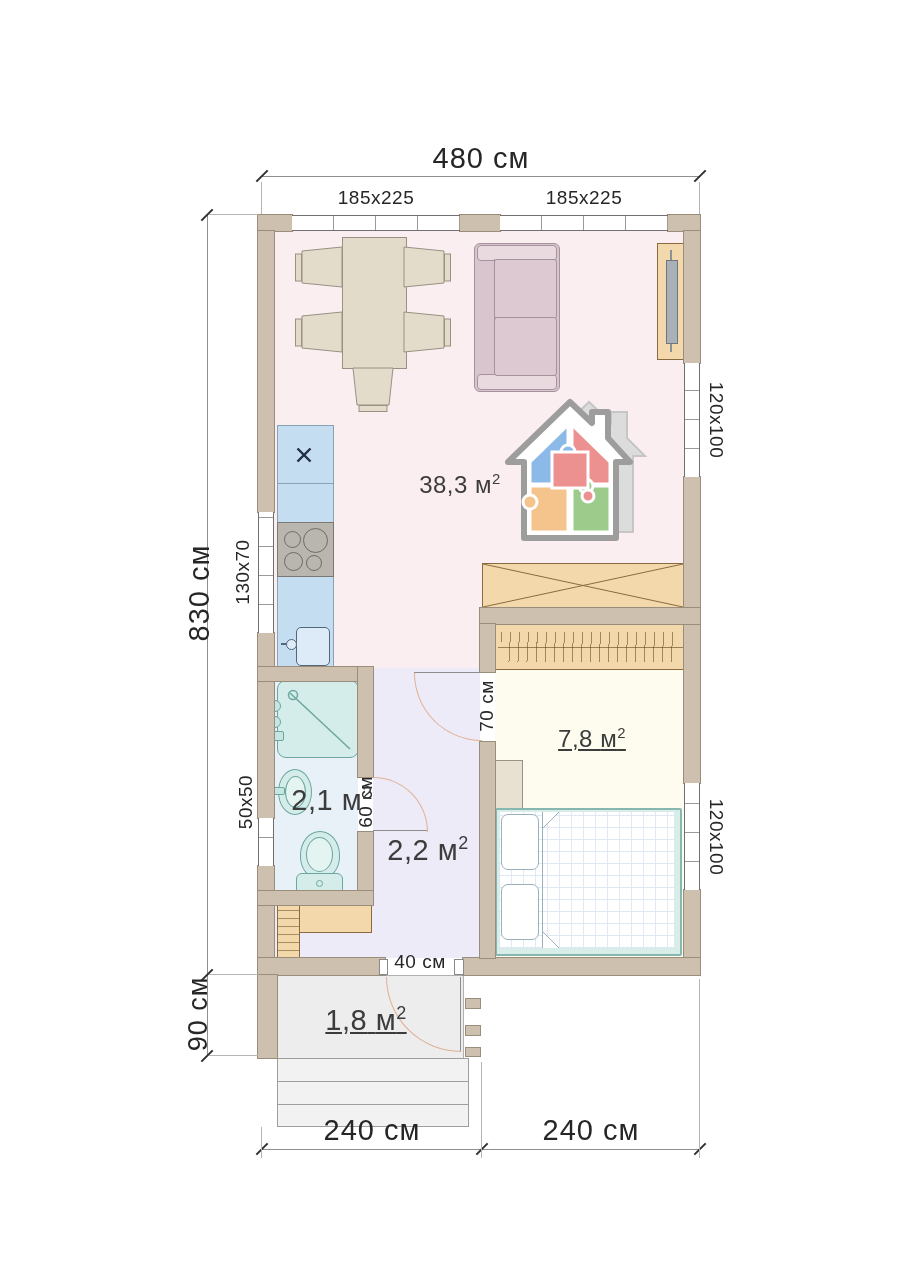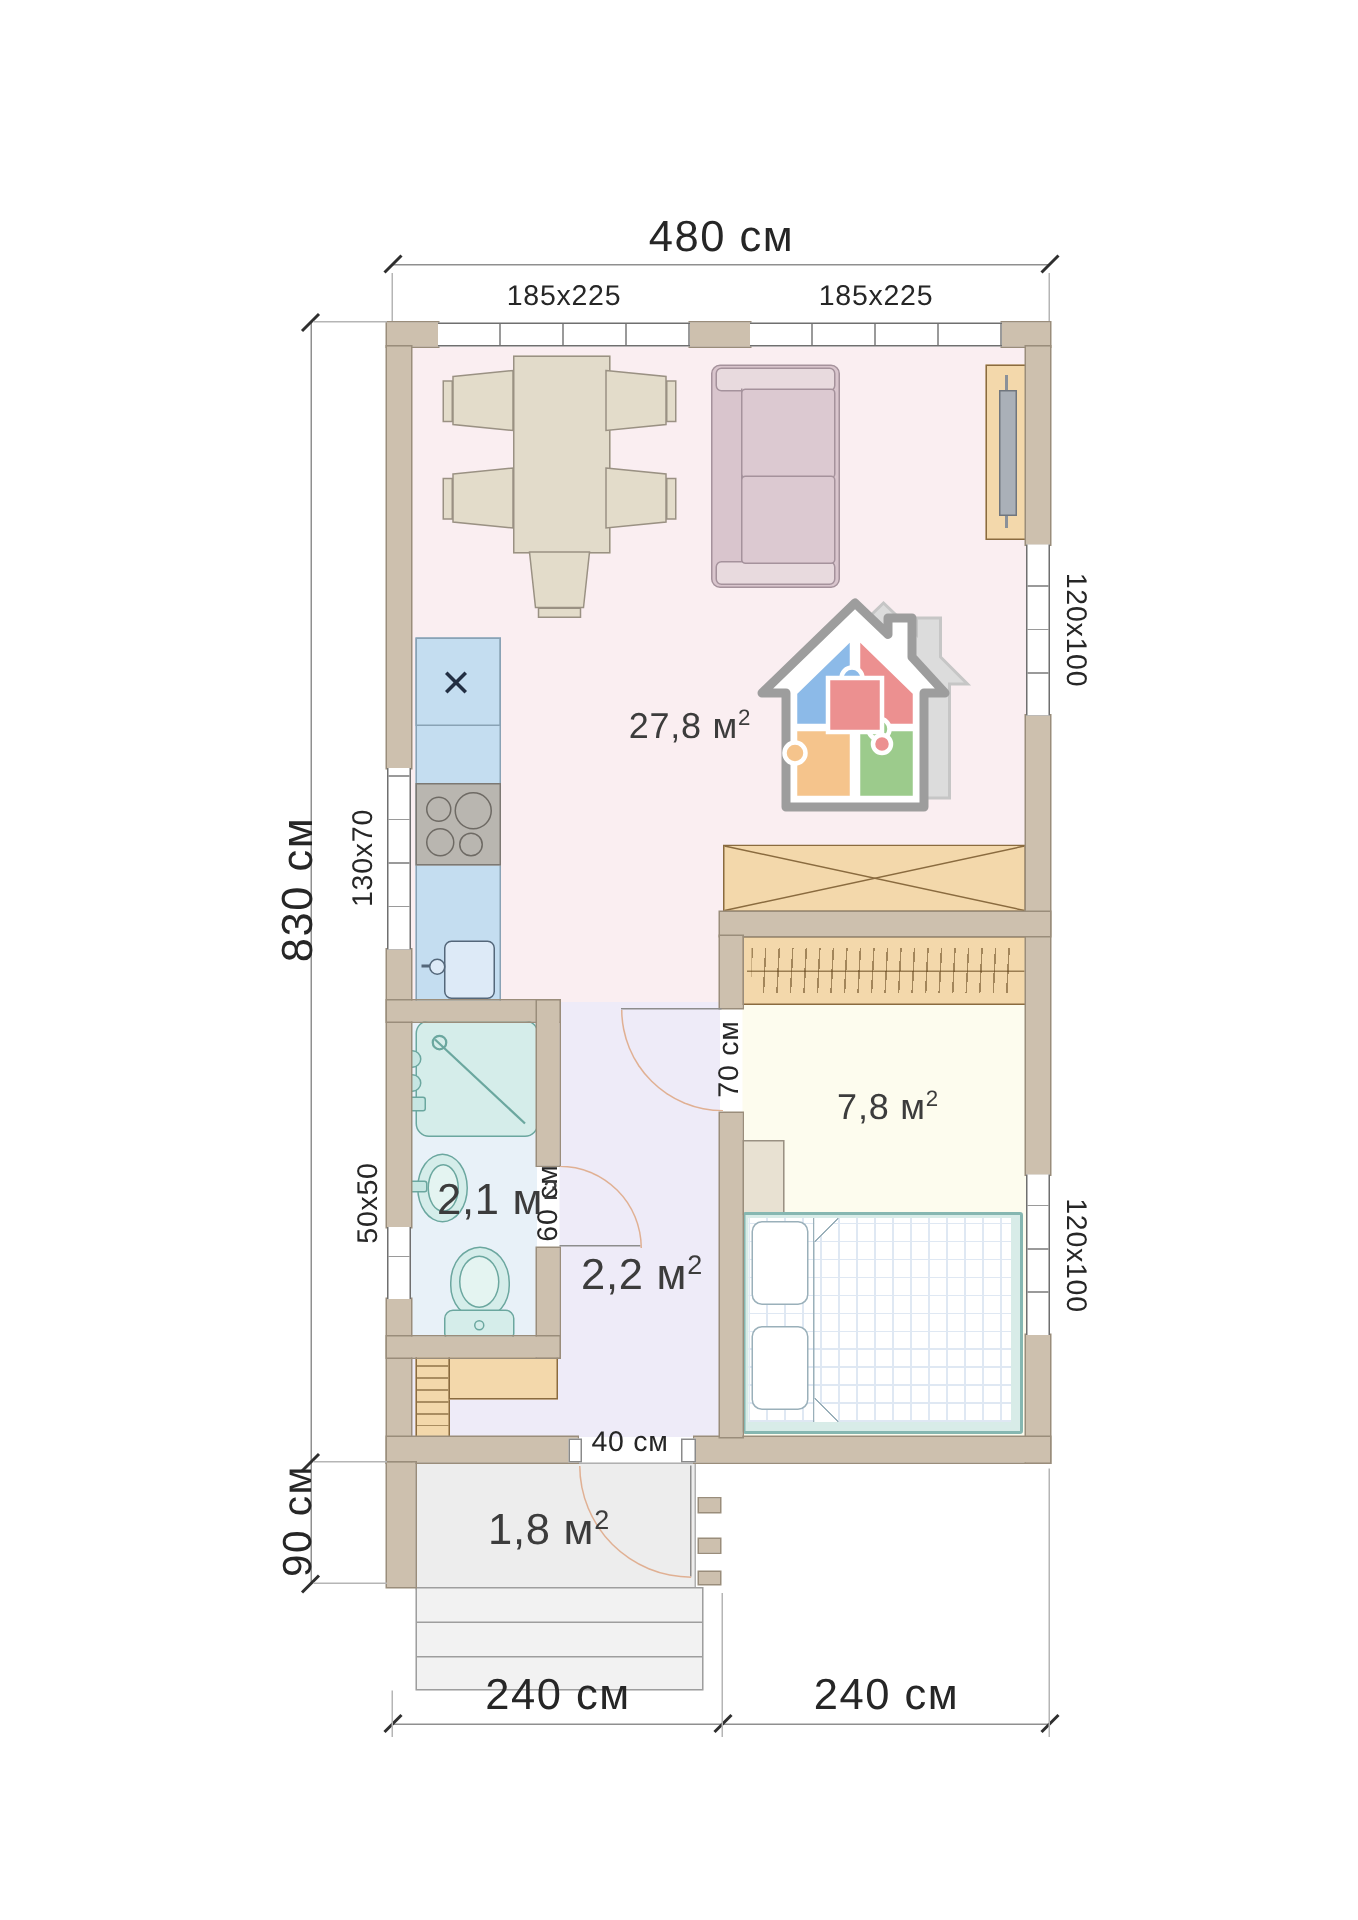--- a/index.html
+++ b/index.html
@@ -237,28 +237,28 @@
   <div class="ext" style="left:481px;top:1062px;width:1px;height:96px;"></div>
   <div class="ext" style="left:699px;top:979px;width:1px;height:179px;"></div>
   <div class="dlbl" style="left:297px;top:1114px;width:150px;">240 см</div>
   <div class="dlbl" style="left:516px;top:1114px;width:150px;">240 см</div>
 
   <div class="wlbl rot-l" style="left:427px;top:694px;width:120px;height:24px;line-height:24px;">70 см</div>
   <div class="wlbl rot-l" style="left:306px;top:790px;width:120px;height:24px;line-height:24px;">60 см</div>
   <div class="wlbl" style="left:360px;top:951px;width:120px;">40 см</div>
 
   <div class="rlbl" style="left:385px;top:471px;width:150px;">
-    <span>27,8</span>&nbsp;<span>м</span><sup>2</sup>
-  </div>
-  <div class="rlbl" style="left:517px;top:725px;width:150px;">
+    <span>38,3</span>&nbsp;<span>м</span><sup>2</sup>
+  </div>
+  <div class="rlbl" style="left:517px;top:725px;width:150px;text-decoration:underline;">
     <span>7,8</span>&nbsp;<span>м</span><sup>2</sup>
   </div>
   <div class="rlbl sm" style="left:257px;top:783px;width:150px;">
     <span>2,1</span>&nbsp;<span>м</span><sup>2</sup>
   </div>
   <div class="rlbl sm" style="left:353px;top:833px;width:150px;">
     <span>2,2</span>&nbsp;<span>м</span><sup>2</sup>
   </div>
-  <div class="rlbl sm" style="left:291px;top:1003px;width:150px;">
+  <div class="rlbl sm" style="left:291px;top:1003px;width:150px;text-decoration:underline;">
     <span>1,8</span>&nbsp;<span>м</span><sup>2</sup>
   </div>
 
 </div>
 
 </body></html>

